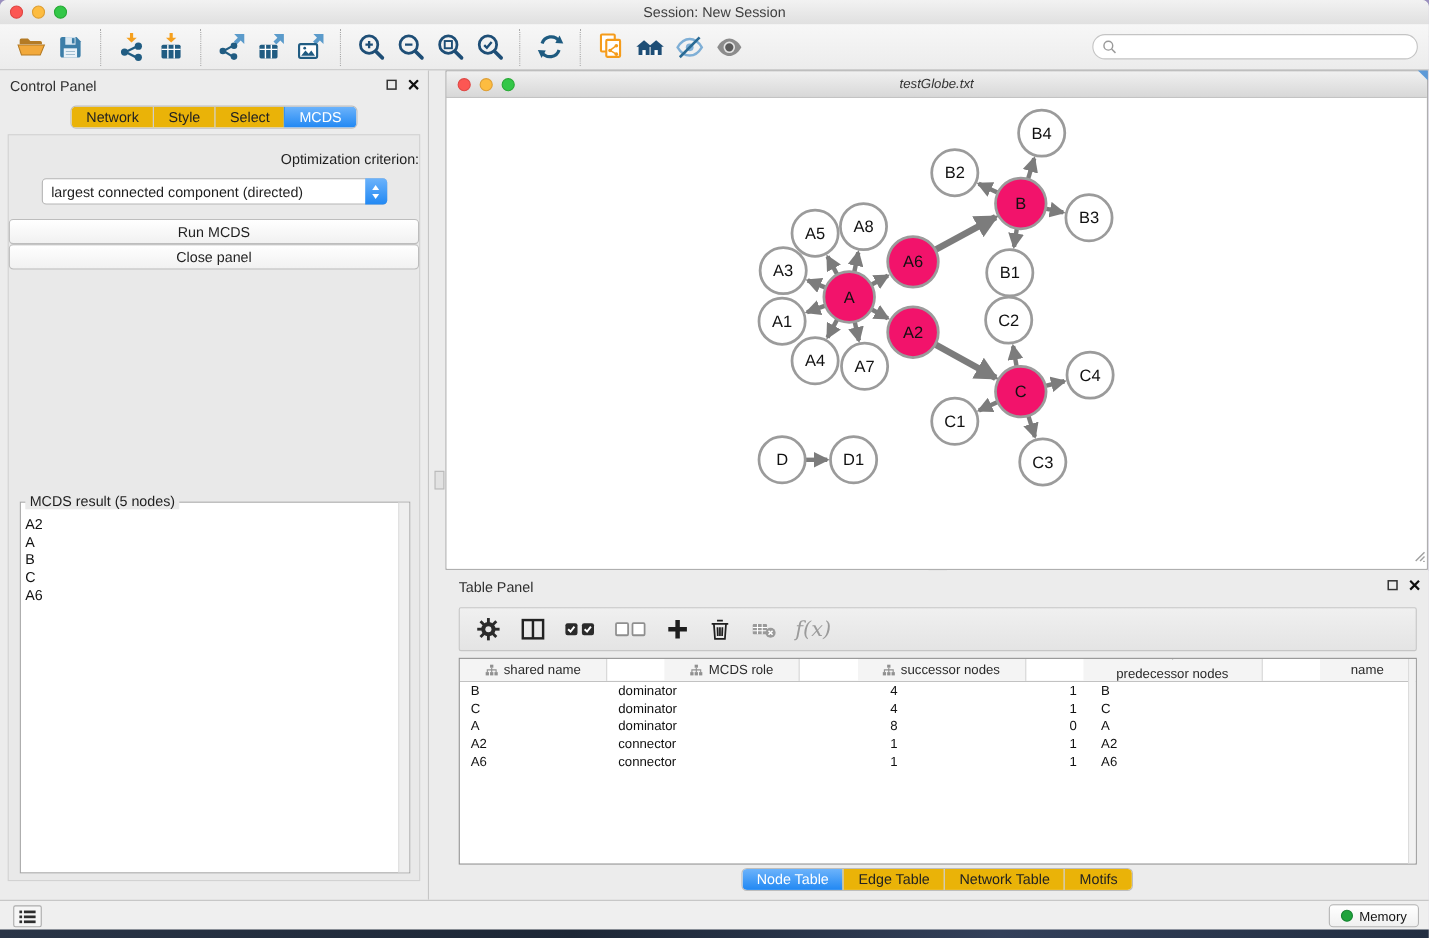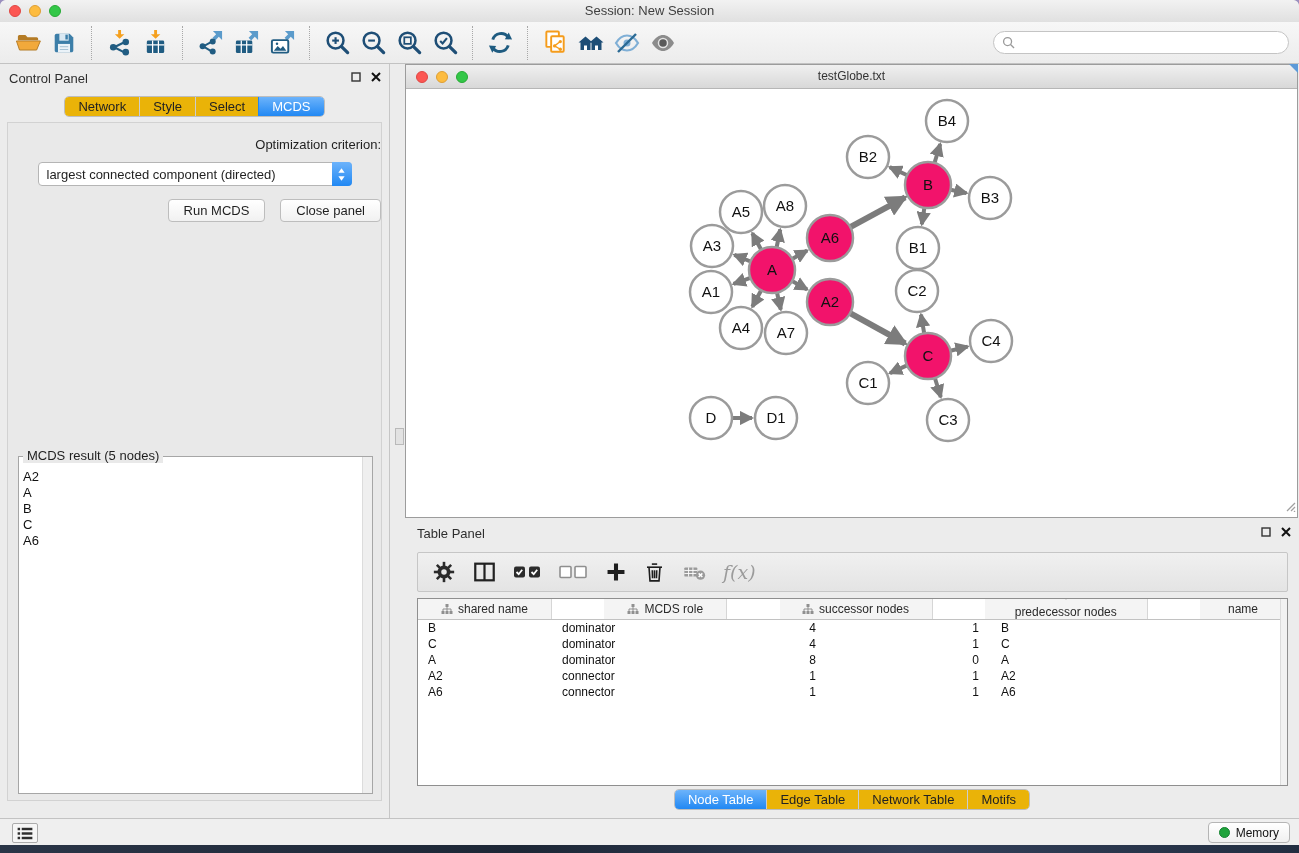--- a/index.html
+++ b/index.html
@@ -36,33 +36,33 @@
   .seg:first-child{border-left:none;}
   .seg.sel{background:linear-gradient(#6CB3FB,#2188F3);color:#fff;border-left-color:#2188F3;}
   .cp-content{position:absolute;left:7px;right:7px;top:58px;bottom:17px;background:#E9E9E9;
     border:1px solid #D2D2D2;}
   .opt-label{text-align:right;margin-top:14px;font-size:13px;color:#1F1F1F;}
   .cp-select{position:relative;margin:10px auto 0 auto;width:314px;height:24px;background:#fff;
     border:1px solid #B5B5B5;border-radius:4px;display:flex;align-items:center;}
   .cp-select .sel-text{flex:1;font-size:13px;color:#1F1F1F;padding-left:8px;white-space:nowrap;overflow:hidden;}
   .cp-select .stepper{width:20px;height:24px;margin:-1px -1px -1px 0;border-radius:0 4px 4px 0;
     background:linear-gradient(#6CB3FB,#2188F3);display:flex;align-items:center;justify-content:center;}
-  .btn-row{display:flex;justify-content:flex-end;gap:15px;margin-top:13px;}
+  .btn-row{display:flex;justify-content:flex-start;margin-top:13px;flex-direction:column;}
   .mac-btn{background:linear-gradient(#FFFFFF,#F1F1F1);border:1px solid #BDBDBD;border-radius:4px;
     font-size:13px;color:#1F1F1F;padding:3px 15px;font-family:"Liberation Sans",sans-serif;}
   .fieldset{position:absolute;left:10px;right:8px;top:333px;bottom:6px;border:1px solid #A6A6A6;background:#fff;}
   .fieldset .legend{position:absolute;top:-9px;left:4px;background:#E9E9E9;padding:0 4px;font-size:13px;color:#1F1F1F;}
   .mcds-list{position:absolute;left:1px;right:11px;top:10px;bottom:1px;overflow:hidden;padding-left:3px;padding-top:2px;}
   .mcds-item{font-size:13px;line-height:16px;color:#111;}
   .vscroll{position:absolute;right:0;top:0;bottom:0;width:10px;background:#EFEFEF;border-left:1px solid #DCDCDC;}
   
   .net-frame{position:absolute;left:405px;top:64px;width:893px;height:454px;background:#fff;
     border:1px solid #9C9C9C;}
   .net-title{position:absolute;left:0;right:0;top:0;height:24px;
-    background:linear-gradient(#F0F0F0,#D8D8D8);border-bottom:1px solid #B6B6B6;}
+    background:linear-gradient(#F0F0F0,#D8D8D8);border-bottom:1px solid #B6B6B6;font-style:italic;}
   .net-title .lights{top:6px;left:10px;}
   .net-title .title-text{top:4px;font-size:12px;color:#333;}
   .net-canvas{position:absolute;left:0;right:0;top:24px;bottom:0;background:#fff;overflow:hidden;}
   .corner-tri{position:absolute;top:-1px;right:-1px;width:0;height:0;
     border-left:9px solid transparent;border-top:9px solid #5D9AD8;}
   .grip-corner{position:absolute;right:1px;bottom:1px;}
   .divider-grip-v{position:absolute;left:395px;top:428px;width:9px;height:17px;background:#E2E2E2;
     border:1px solid #B9B9B9;}
   .divider-grip-h{position:absolute;left:844px;top:519px;width:17px;height:6px;background:#E2E2E2;
     border:1px solid #B9B9B9;}

